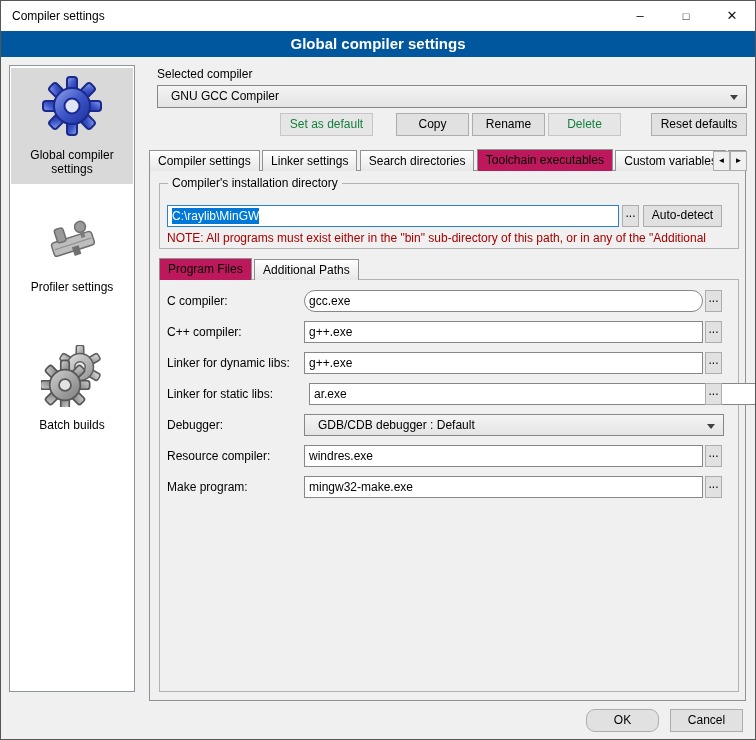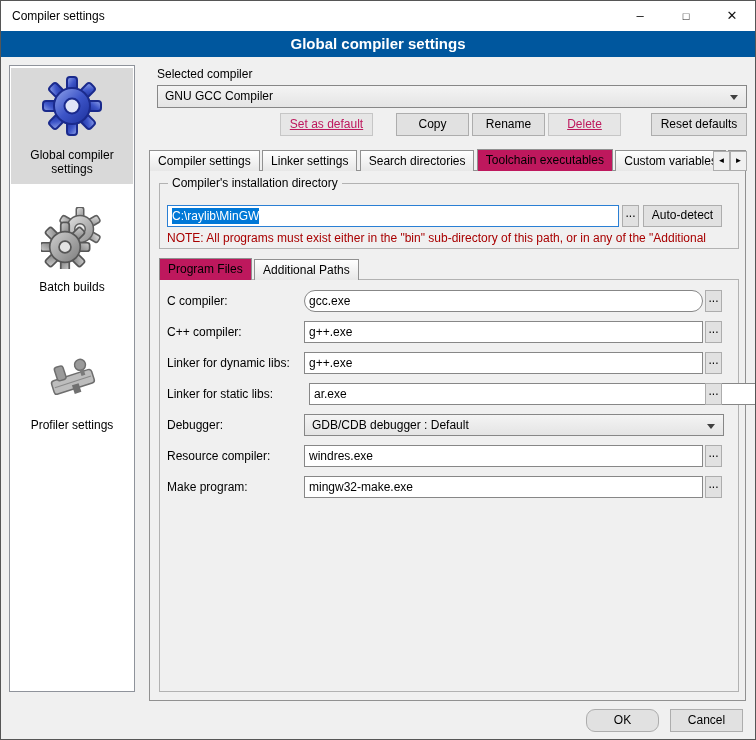--- a/index.html
+++ b/index.html
@@ -24,27 +24,27 @@
     border:1px solid #8f939b;box-sizing:border-box;padding-top:2px;overflow:hidden;}
   .side-item{width:122px;margin:0 auto;text-align:center;padding:7px 0 8px;}
   .side-item.selected{background:#d9d9d9;}
   .side-item svg{display:block;margin:0 auto;}
   .side-label{display:block;margin-top:11px;line-height:14px;padding:0 6px;}
   .side-item + .side-item{margin-top:16px;}
   .side-item:last-child{margin-top:36px;}
   
   .btn{position:absolute;height:23px;background:#e1e1e1;border:1px solid #adadad;box-sizing:border-box;
     text-align:center;line-height:20px;font-size:12px;cursor:default;}
-  .btn.disabled{color:#be185d;border-color:#c6c6c6;background:#e6e6e6;text-decoration:underline;}
+  .btn.disabled{color:#15803d;border-color:#c6c6c6;background:#e6e6e6;}
   .tb{position:absolute;height:22px;background:#fff;border:1px solid #878787;box-sizing:border-box;
     line-height:20px;padding:0 4px;overflow:hidden;white-space:nowrap;}
   .tb.focused{border-color:#2a7fd4;}
   .sel{background:#0078d7;color:#fff;padding:1px 0;}
   .combo{position:absolute;height:23px;background:linear-gradient(#f4f4f4,#e4e4e4);border:1px solid #878787;
-    box-sizing:border-box;line-height:21px;padding:0 7px;overflow:hidden;white-space:nowrap;}
+    box-sizing:border-box;line-height:21px;padding:0 13px;overflow:hidden;white-space:nowrap;}
   .combo .arrow{position:absolute;right:8px;top:9px;width:0;height:0;
     border:4px solid transparent;border-top:5px solid #404040;}
   .dots{width:17px;height:22px;line-height:14px;}
   
   .tabbar{position:absolute;left:148px;top:148px;width:597px;height:22px;overflow:hidden;white-space:nowrap;z-index:2;}
   .tab{display:inline-block;height:21px;line-height:20px;padding:0 8px;margin-top:1px;
     background:linear-gradient(#ffffff,#e7e7e7);border:1px solid #919191;border-bottom:none;
     margin-right:-1px;vertical-align:bottom;box-sizing:border-box;cursor:default;}
   .tab.active{height:22px;margin-top:0;background:#be185d;position:relative;z-index:3;}
   .tabpanel{position:absolute;left:148px;top:169px;width:597px;height:531px;border:1px solid #919191;
@@ -97,20 +97,34 @@
             <rect x="-5" y="-29" width="10" height="14" rx="3" transform="rotate(180)"></rect>
             <rect x="-5" y="-29" width="10" height="14" rx="3" transform="rotate(225)"></rect>
             <rect x="-5" y="-29" width="10" height="14" rx="3" transform="rotate(270)"></rect>
             <rect x="-5" y="-29" width="10" height="14" rx="3" transform="rotate(315)"></rect>
             <circle r="18"></circle>
           </g>
           <circle r="7.5" fill="#dfe4f7" stroke="#1a2a8c" stroke-width="2"></circle>
         </g>
       </svg>
       <span class="side-label">Global compiler settings</span>
+    </div>
+
+    <div class="side-item">
+      <svg width="62" height="62" viewBox="0 0 62 62">
+        <g transform="rotate(-18 31 34)">
+          <rect x="10" y="30" width="42" height="14" rx="3" fill="#bdbdbd" stroke="#6e6e6e" stroke-width="1.5"></rect>
+          <rect x="17" y="18" width="9" height="14" rx="2.5" fill="#9a9a9a" stroke="#6e6e6e" stroke-width="1.5"></rect>
+          <circle cx="43" cy="23" r="5.5" fill="#9a9a9a" stroke="#6e6e6e" stroke-width="1.5"></circle>
+          <rect x="41" y="28" width="4" height="6" fill="#7a7a7a"></rect>
+          <rect x="29" y="40" width="7" height="9" fill="#707070"></rect>
+          <line x1="12" y1="37" x2="50" y2="37" stroke="#8a8a8a" stroke-width="1"></line>
+        </g>
+      </svg>
+      <span class="side-label">Profiler settings</span>
     </div>
 
     <div class="side-item">
       <svg width="62" height="62" viewBox="0 0 62 62">
         <defs>
           <linearGradient id="gg1" x1="0" y1="0" x2="1" y2="1">
             <stop offset="0" stop-color="#e2e2e2"></stop>
               <stop offset="1" stop-color="#8f8f8f"></stop>
           </linearGradient>
           <linearGradient id="gg2" x1="0" y1="0" x2="1" y2="1">
@@ -140,34 +154,20 @@
             <rect x="-5" y="-29" width="10" height="14" rx="3" transform="rotate(225)"></rect>
             <rect x="-5" y="-29" width="10" height="14" rx="3" transform="rotate(270)"></rect>
             <rect x="-5" y="-29" width="10" height="14" rx="3" transform="rotate(315)"></rect>
             <circle r="18"></circle>
           </g>
           <circle r="7" fill="#e3e3e3" stroke="#565656" stroke-width="2"></circle>
         </g>
       </svg>
       <span class="side-label">Batch builds</span>
     </div>
-
-    <div class="side-item">
-      <svg width="62" height="62" viewBox="0 0 62 62">
-        <g transform="rotate(-18 31 34)">
-          <rect x="10" y="30" width="42" height="14" rx="3" fill="#bdbdbd" stroke="#6e6e6e" stroke-width="1.5"></rect>
-          <rect x="17" y="18" width="9" height="14" rx="2.5" fill="#9a9a9a" stroke="#6e6e6e" stroke-width="1.5"></rect>
-          <circle cx="43" cy="23" r="5.5" fill="#9a9a9a" stroke="#6e6e6e" stroke-width="1.5"></circle>
-          <rect x="41" y="28" width="4" height="6" fill="#7a7a7a"></rect>
-          <rect x="29" y="40" width="7" height="9" fill="#707070"></rect>
-          <line x1="12" y1="37" x2="50" y2="37" stroke="#8a8a8a" stroke-width="1"></line>
-        </g>
-      </svg>
-      <span class="side-label">Profiler settings</span>
-    </div>
   </div>
 
   <span class="abs" style="left:156px;top:66px;">Selected compiler</span>
 
   <div class="combo" style="left:156px;top:84px;width:590px;">
     <span>GNU GCC Compiler</span>
     <span class="arrow"></span>
   </div>
 
   <div class="btn disabled" style="left:279px;top:112px;width:93px;">Set as default</div>

